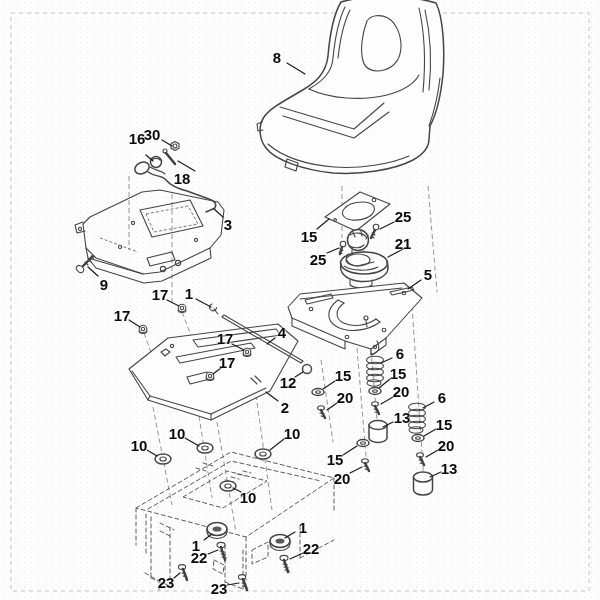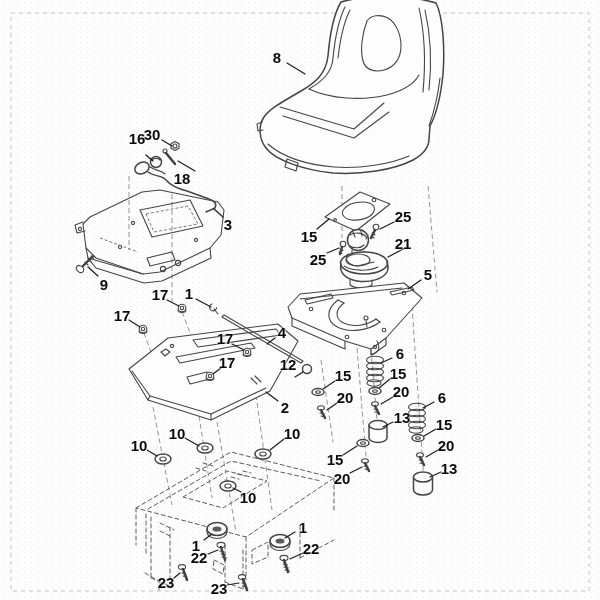--- a/index.html
+++ b/index.html
@@ -403,21 +403,21 @@
       <div class="callout" style="left: 403px; top: 216px;">25</div>
       <div class="callout" style="left: 318px; top: 259px;">25</div>
       <div class="callout" style="left: 403px; top: 243px;">21</div>
       <div class="callout" style="left: 428px; top: 274px;">5</div>
       <div class="callout" style="left: 160px; top: 294px;">17</div>
       <div class="callout" style="left: 189px; top: 293px;">1</div>
       <div class="callout" style="left: 122px; top: 315px;">17</div>
       <div class="callout" style="left: 225px; top: 338px;">17</div>
       <div class="callout" style="left: 227px; top: 362px;">17</div>
       <div class="callout" style="left: 282px; top: 332px;">4</div>
-      <div class="callout" style="left: 288px; top: 364px;">12</div>
+      <div class="callout" style="left: 288px; top: 382px;">12</div>
       <div class="callout" style="left: 285px; top: 407px;">2</div>
       <div class="callout" style="left: 139px; top: 445px;">10</div>
       <div class="callout" style="left: 177px; top: 433px;">10</div>
       <div class="callout" style="left: 292px; top: 433px;">10</div>
       <div class="callout" style="left: 248px; top: 497px;">10</div>
       <div class="callout" style="left: 400px; top: 353px;">6</div>
       <div class="callout" style="left: 343px; top: 375px;">15</div>
       <div class="callout" style="left: 398px; top: 373px;">15</div>
       <div class="callout" style="left: 345px; top: 397px;">20</div>
       <div class="callout" style="left: 401px; top: 391px;">20</div>

